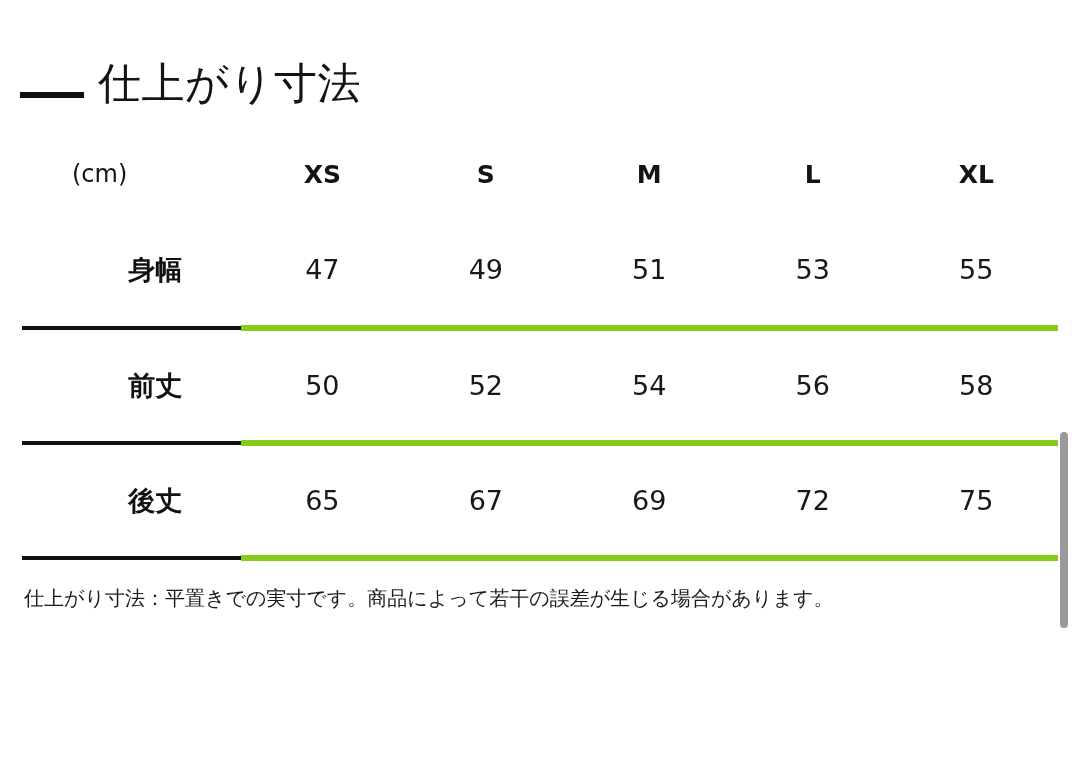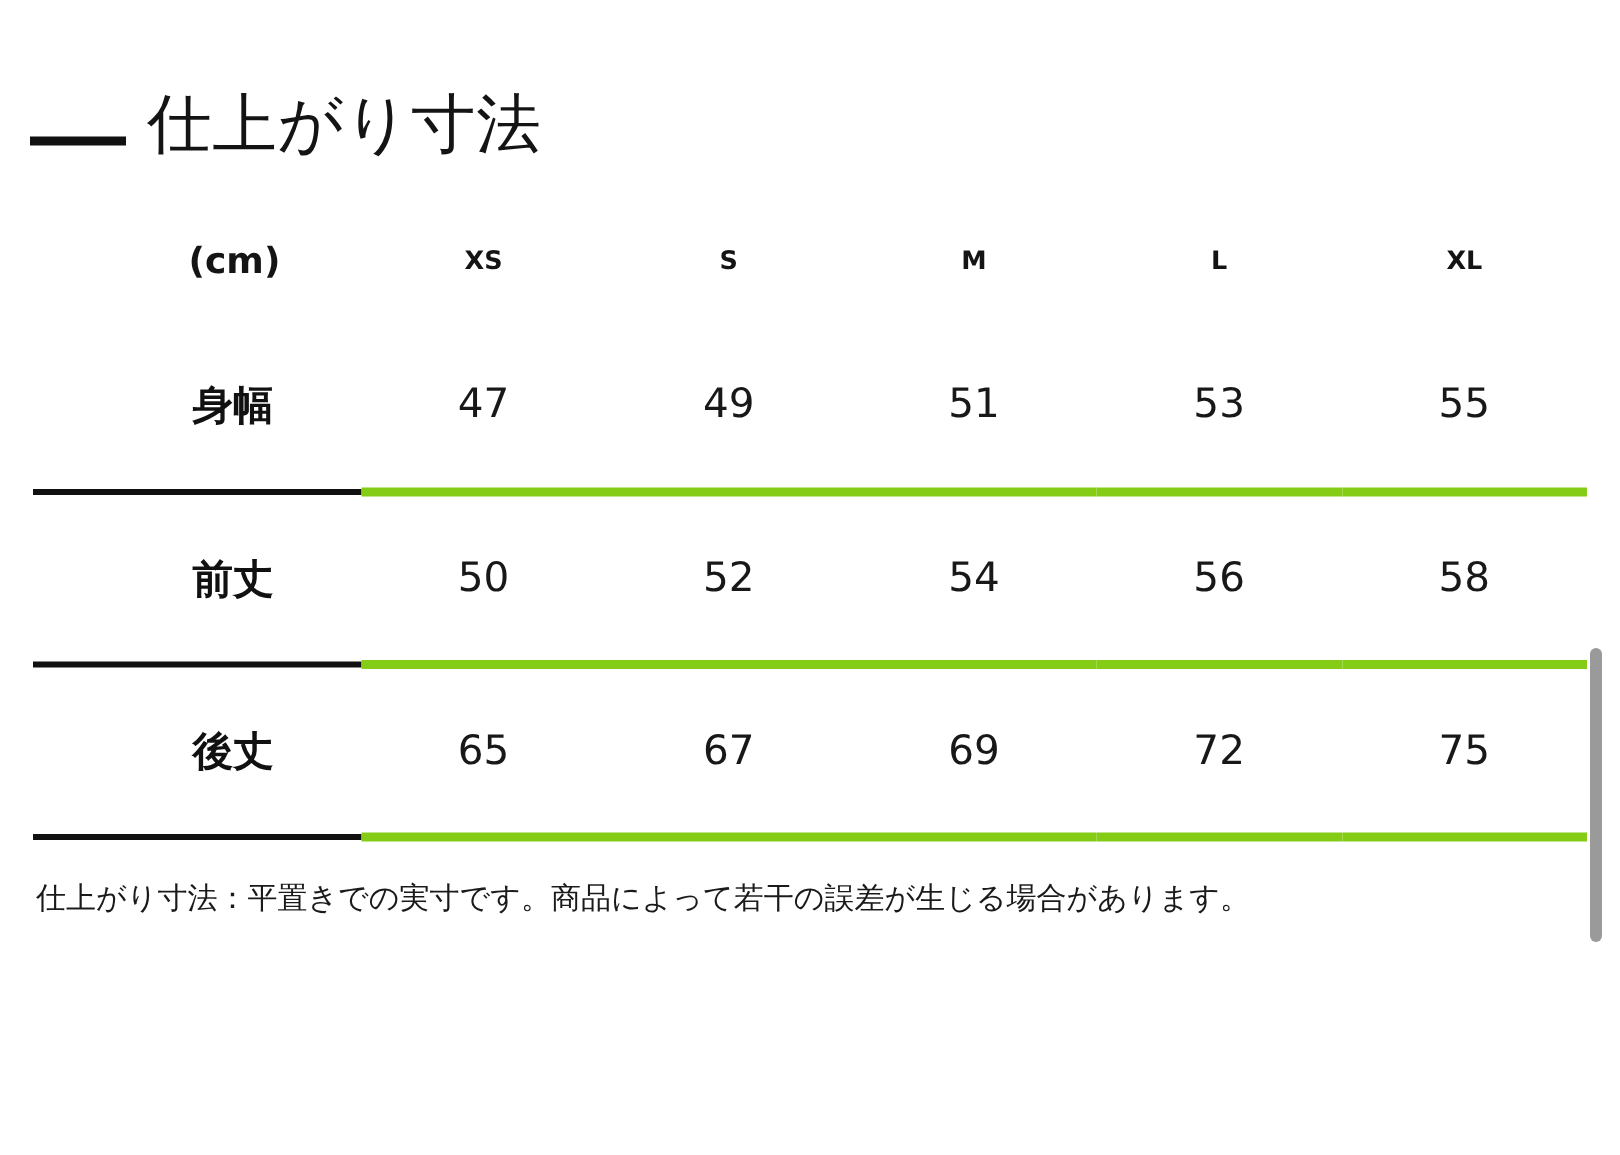--- a/index.html
+++ b/index.html
@@ -65,28 +65,28 @@
 
   .size-table th,
   .size-table td {
     padding: 0;
     text-align: center;
     vertical-align: middle;
   }
 
   .head-row th {
     height: 78px;
-    font-size: 17px;
+    font-size: 25px;
     font-weight: 700;
     color: #141414;
   }
   .head-row th.unit {
     font-size: 24px;
-    font-weight: 700;
-    text-align: center;
+    font-weight: 400;
+    text-align: left;
     padding-left: 50px;
   }
 
   .data-row {
     height: 115px;
   }
   .data-row td.rowlabel {
     font-size: 27px;
     font-weight: 700;
     text-align: center;

